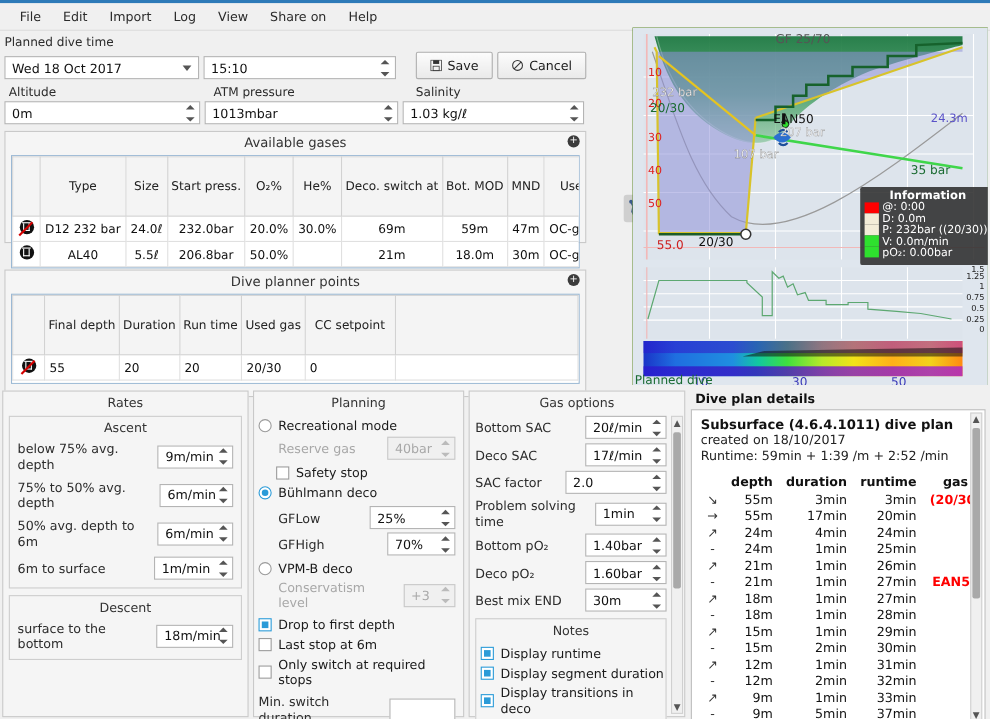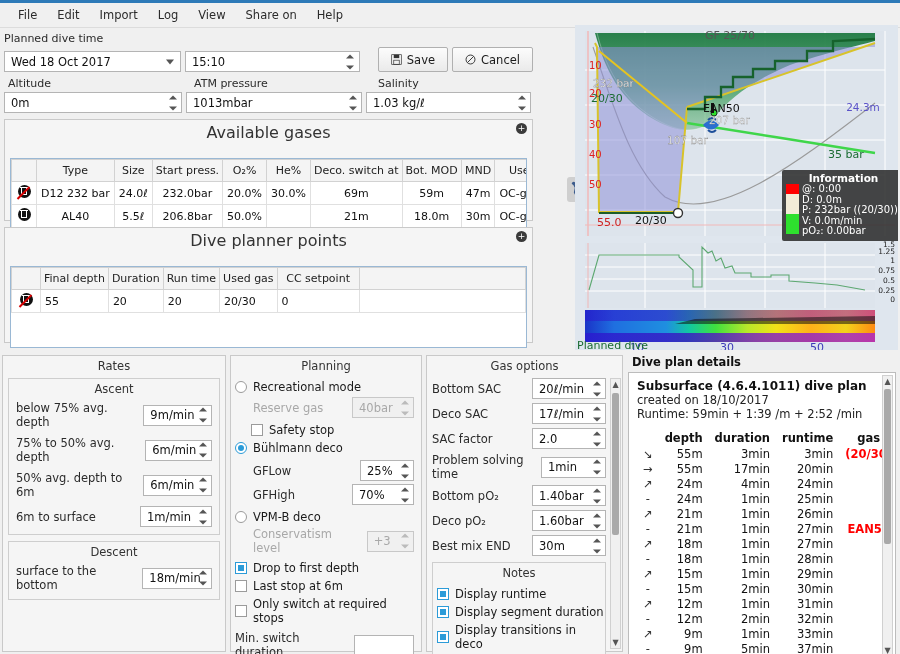--- a/index.html
+++ b/index.html
@@ -36,27 +36,27 @@
   .cdn{position:absolute;right:6px;top:50%;transform:translateY(-50%);
        width:0;height:0;border-left:4px solid transparent;
        border-right:4px solid transparent;border-top:5px solid #555;}
 
   .btn{height:23px;border:1px solid #b0b0b0;background:linear-gradient(#fcfcfc,#eaeaea);
        display:flex;align-items:center;gap:5px;padding:0 12px;font-size:11.5px;
        color:#1a1a1a;border-radius:2px;}
 
   
   .grp{margin:6px 4px 0 4px;border:1px solid #c9c9c9;background:#f5f5f5;position:relative;}
-  .grp>.gt{text-align:center;font-size:16px;color:#333;padding:3px 0 16px;}
+  .grp>.gt{text-align:center;font-size:12px;color:#333;padding:3px 0 4px;}
   .plusbtn{position:absolute;right:5px;top:3px;width:11px;height:11px;border-radius:50%;
            background:#3b3b3b;color:#fff;font-size:9px;line-height:11px;text-align:center;}
 
   table{border-collapse:collapse;width:100%;font-size:11px;background:#fff;}
   th{background:#f4f4f4;border:1px solid #d2d2d2;font-weight:normal;color:#222;
-     height:21px;padding:0 3px;overflow:hidden;white-space:nowrap;}
+     height:21px;padding:16px 3px;overflow:hidden;white-space:nowrap;}
   td{border:1px solid #e0e0e0;height:22px;padding:0 4px;text-align:center;
      white-space:nowrap;overflow:hidden;color:#111;}
   .tblwrap{margin:0 5px 5px 5px;border:1px solid #9ab8d4;background:#fff;overflow:hidden;}
 
   .ticon{width:16px;height:16px;display:inline-block;position:relative;vertical-align:middle;}
   .trash{width:13px;height:13px;border-radius:50%;background:#111;position:relative;
          display:inline-block;}
   .trash:before{content:"";position:absolute;left:3.5px;top:3px;width:6px;height:7px;
          border:1.3px solid #fff;border-top:none;box-sizing:border-box;}
   .trash:after{content:"";position:absolute;left:2.5px;top:2px;width:8px;height:1.3px;background:#fff;}
@@ -244,21 +244,21 @@
             <td>21m</td>
             <td>18.0m</td>
             <td>30m</td>
             <td>OC-gas</td>
           </tr>
         </tbody>
           </table>
       </div>
     </div>
 
-    <div class="grp" style="height:114px;margin-top:6px">
+    <div class="grp" style="height:114px;margin-top:24px">
       <div class="gt">Dive planner points</div>
       <div class="plusbtn">+</div>
       <div class="tblwrap" style="height:80px">
         <table>
           <tbody>
               <tr>
             <th style="width:22px"></th>
             <th style="width:55px">Final depth</th>
             <th style="width:42px">Duration</th>
             <th style="width:42px">Run time</th>
@@ -371,21 +371,21 @@
         <span class="chk"></span>
         <span>Safety stop</span>
       </div>
 
       <div class="opt">
         <span class="radio on"></span>
         <span>Bühlmann deco</span>
       </div>
       <div class="frow" style="padding:3px 7px 3px 22px">
         <span class="t">GFLow</span>
-        <span class="fld" style="width:54px">
+        <span class="fld" style="width:78px">
           <span>25%</span>
           <span class="spin">
               <i class="up"></i>
               <i class="dn"></i>
             </span>
         </span>
       </div>
       <div class="frow" style="padding:0 7px 3px 22px">
         <span class="t">GFHigh</span>
         <span class="fld" style="width:62px">
@@ -453,21 +453,21 @@
         <span class="fld" style="width:74px">
           <span>17ℓ/min</span>
           <span class="spin">
               <i class="up"></i>
               <i class="dn"></i>
             </span>
         </span>
       </div>
       <div class="frow" style="padding:0 16px 4px 5px">
         <span class="t">SAC factor</span>
-        <span class="fld" style="width:74px">
+        <span class="fld" style="width:92px">
           <span>2.0</span>
           <span class="spin">
               <i class="up"></i>
               <i class="dn"></i>
             </span>
         </span>
       </div>
       <div class="frow" style="padding:0 16px 4px 5px">
         <span class="t">Problem solving time</span>
         <span class="fld" style="width:74px">

